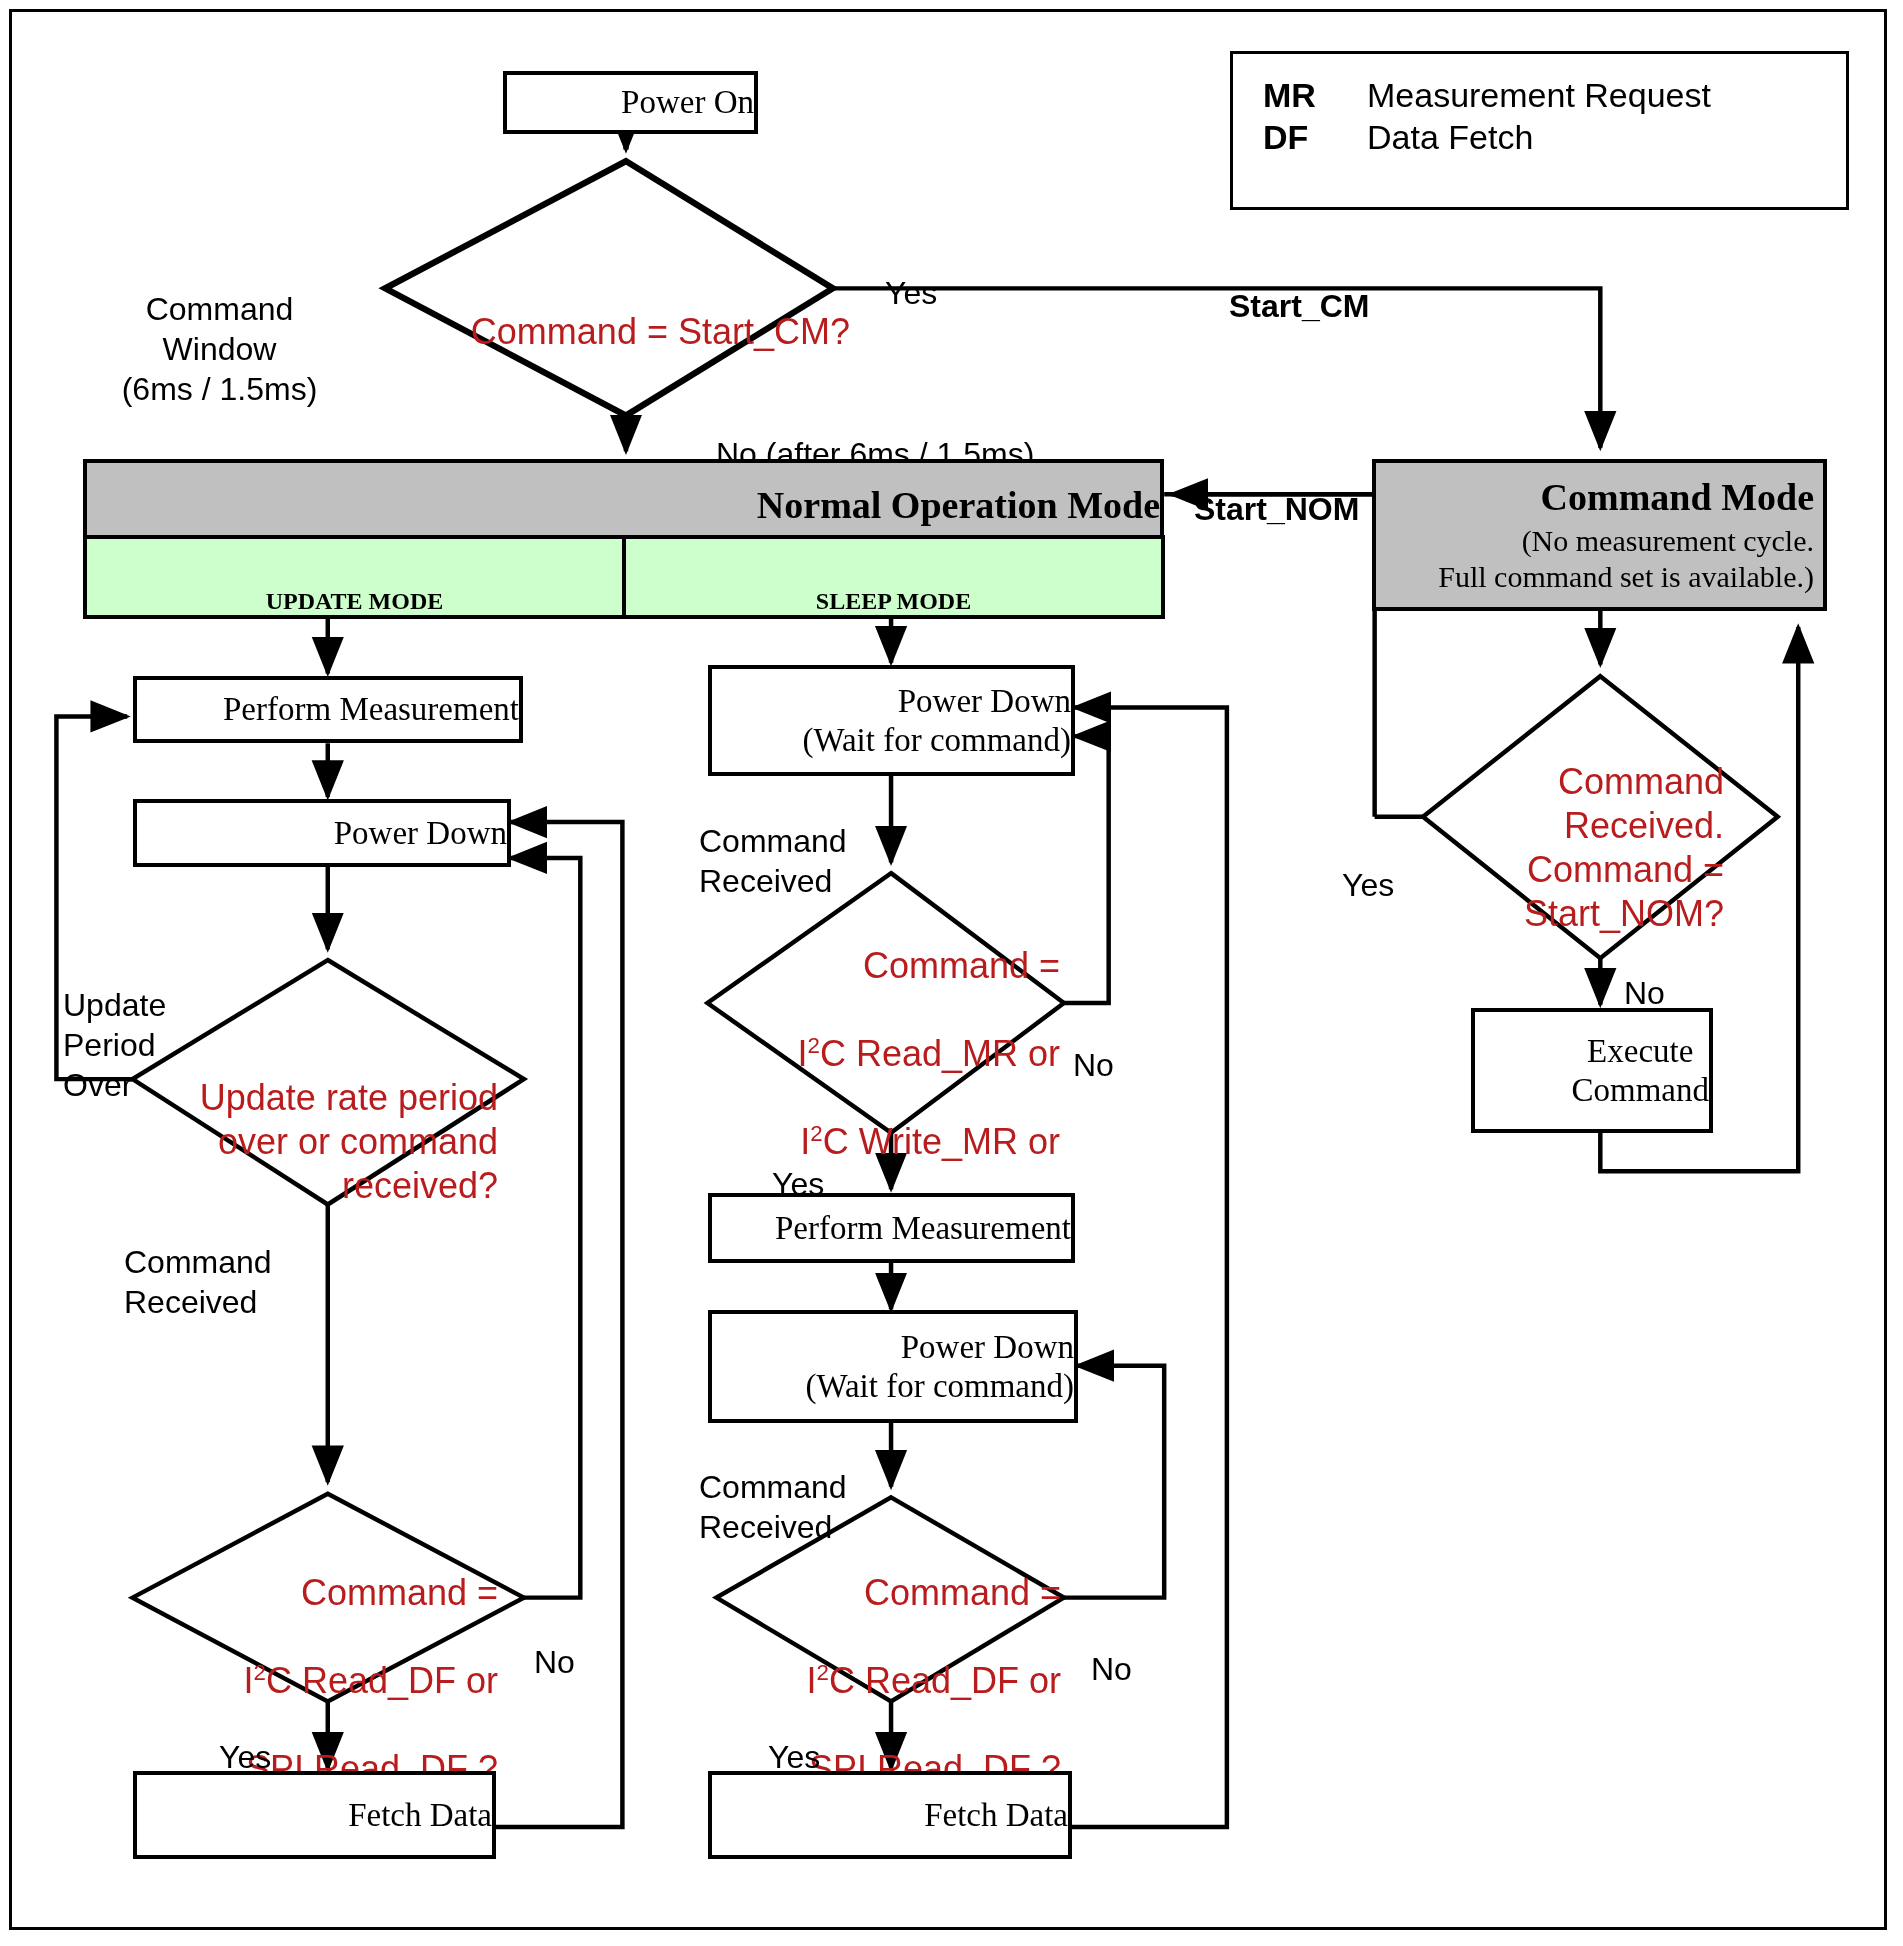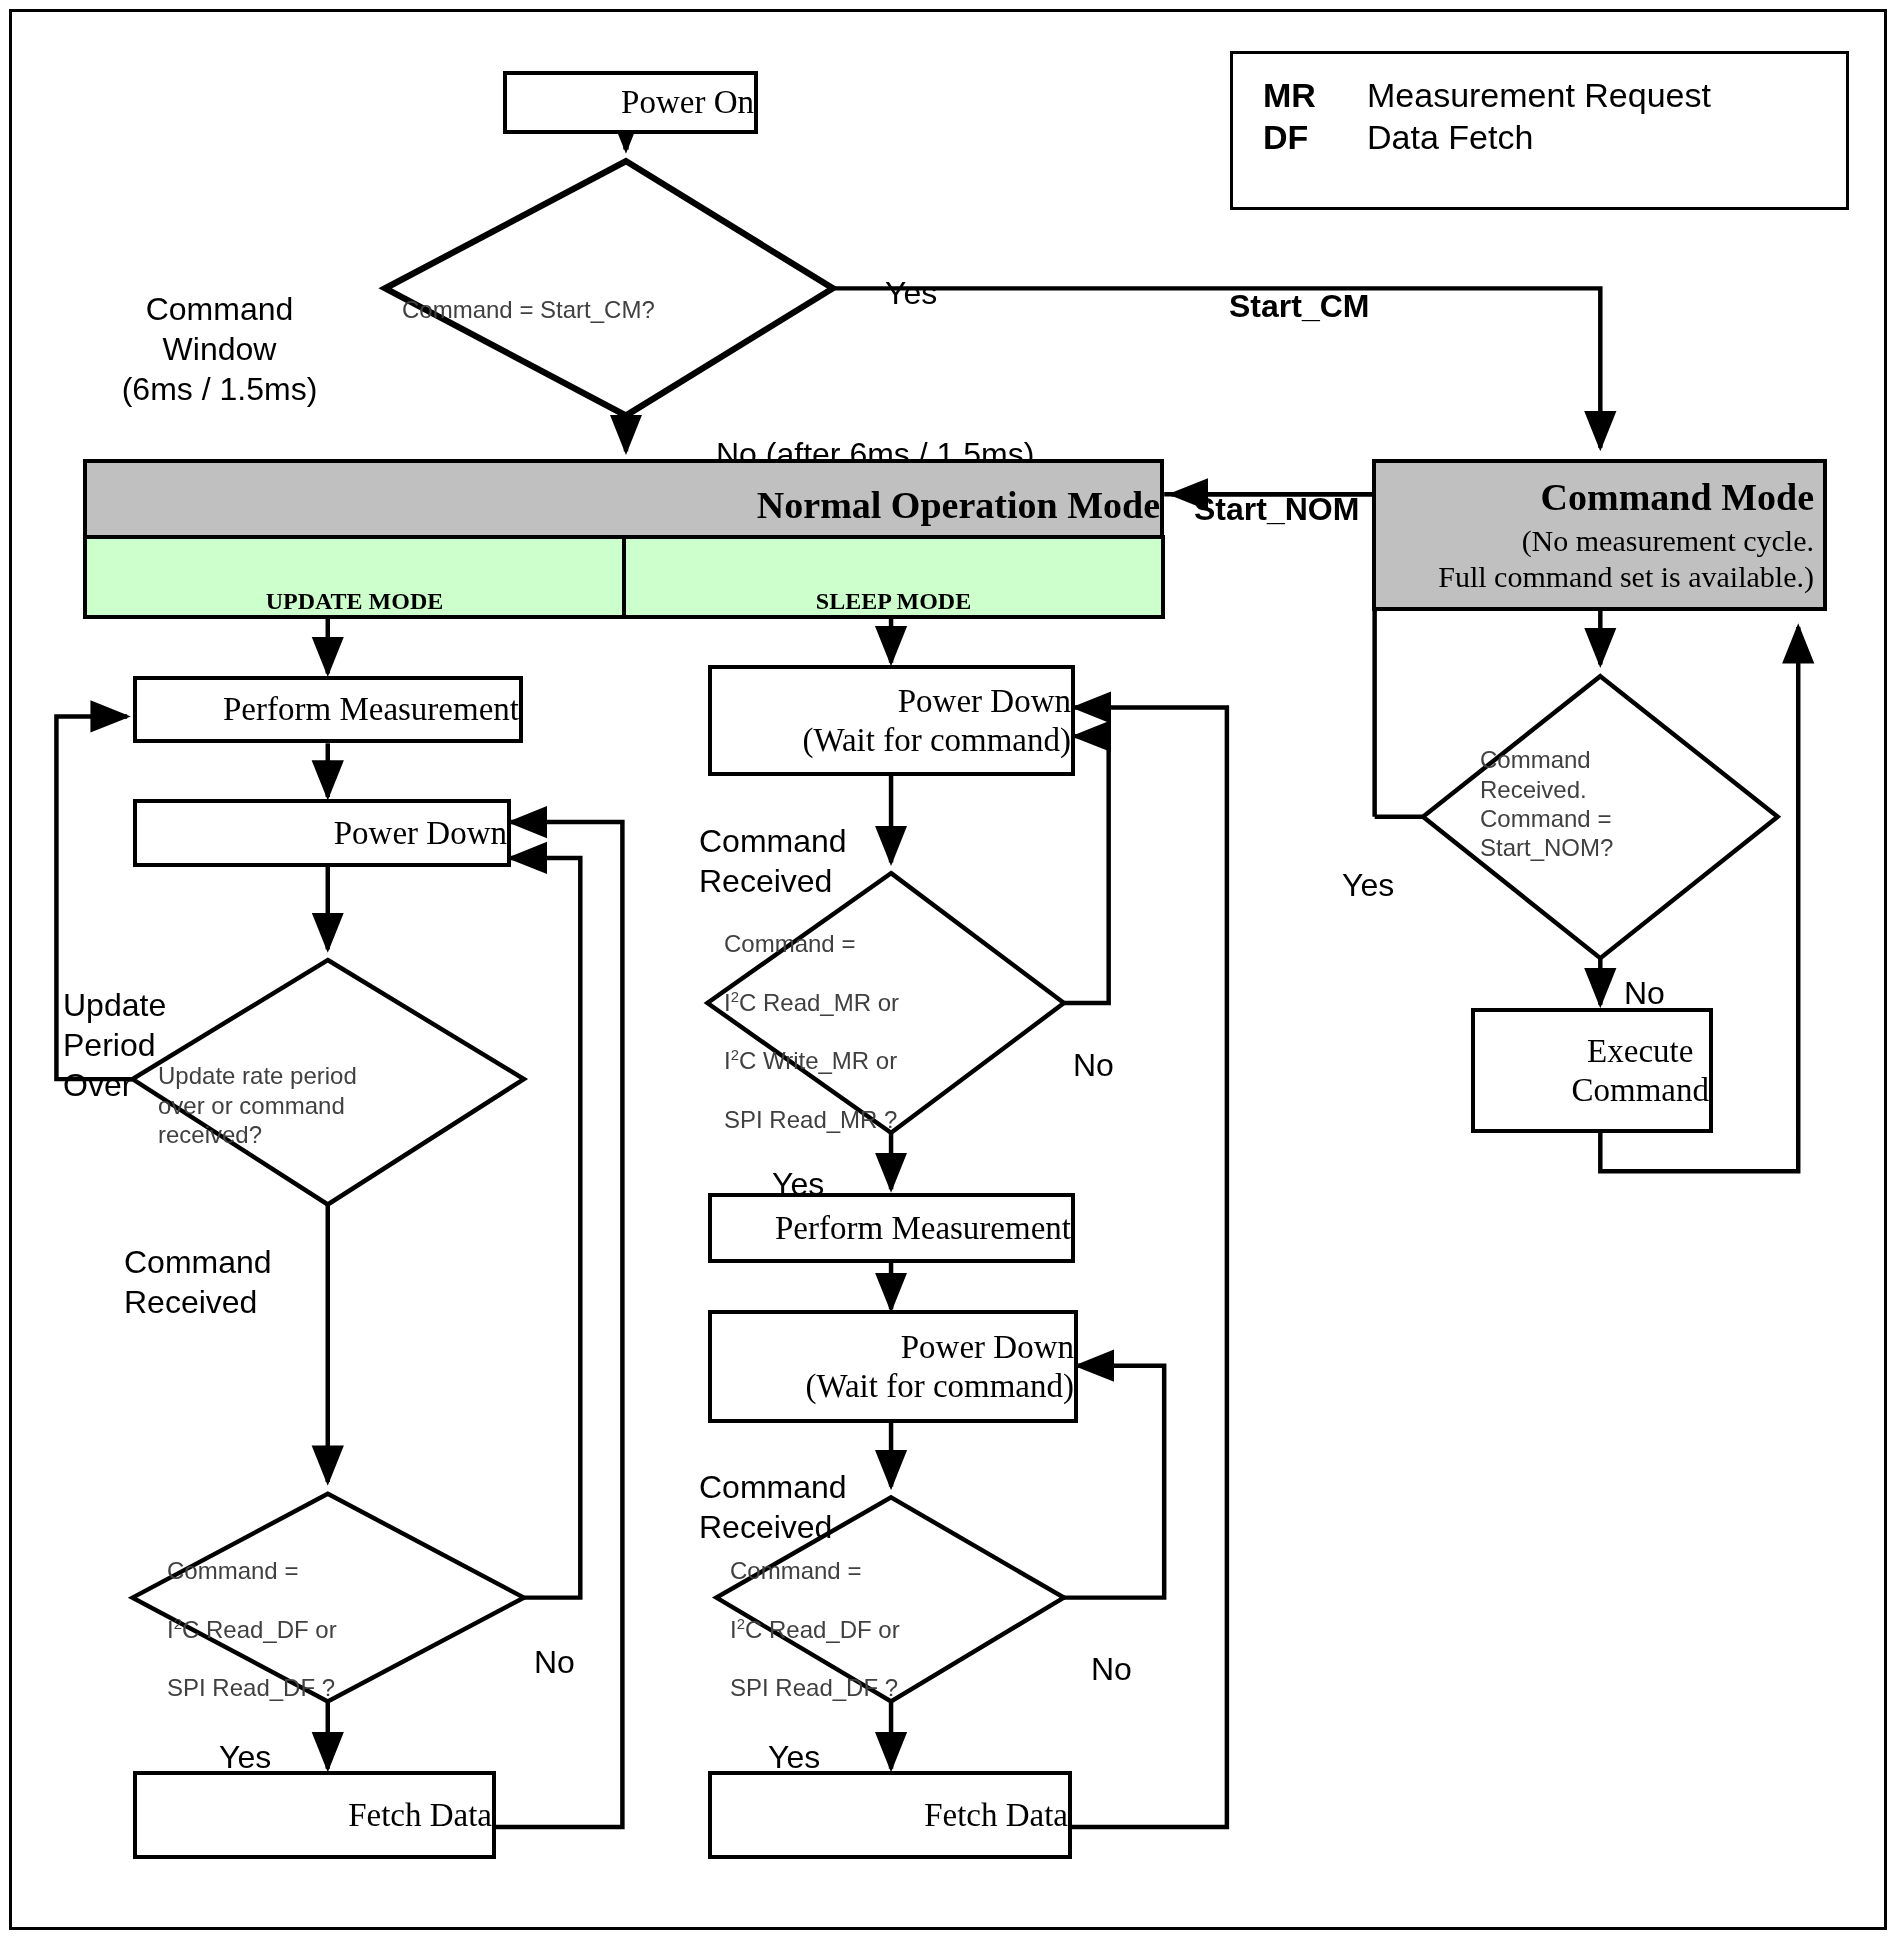--- a/index.html
+++ b/index.html
@@ -80,23 +80,23 @@
   .legend-row {
     display: flex;
     align-items: baseline;
     font-size: 34px;
     line-height: 1.25;
   }
   .legend-key { font-weight: bold; width: 134px; padding-left: 30px; box-sizing: border-box; }
   .legend-val { }
   .dia-label {
     position: absolute;
-    font-size: 24px;
-    color: #404040;
-    text-align: left;
+    font-size: 36px;
+    color: #b91c1c;
+    text-align: right;
     line-height: 1.22;
     white-space: pre-line;
     pointer-events: none;
   }
   .edge-label {
     position: absolute;
     font-size: 32px;
     color: #000;
     white-space: pre-line;
     line-height: 1.2;

